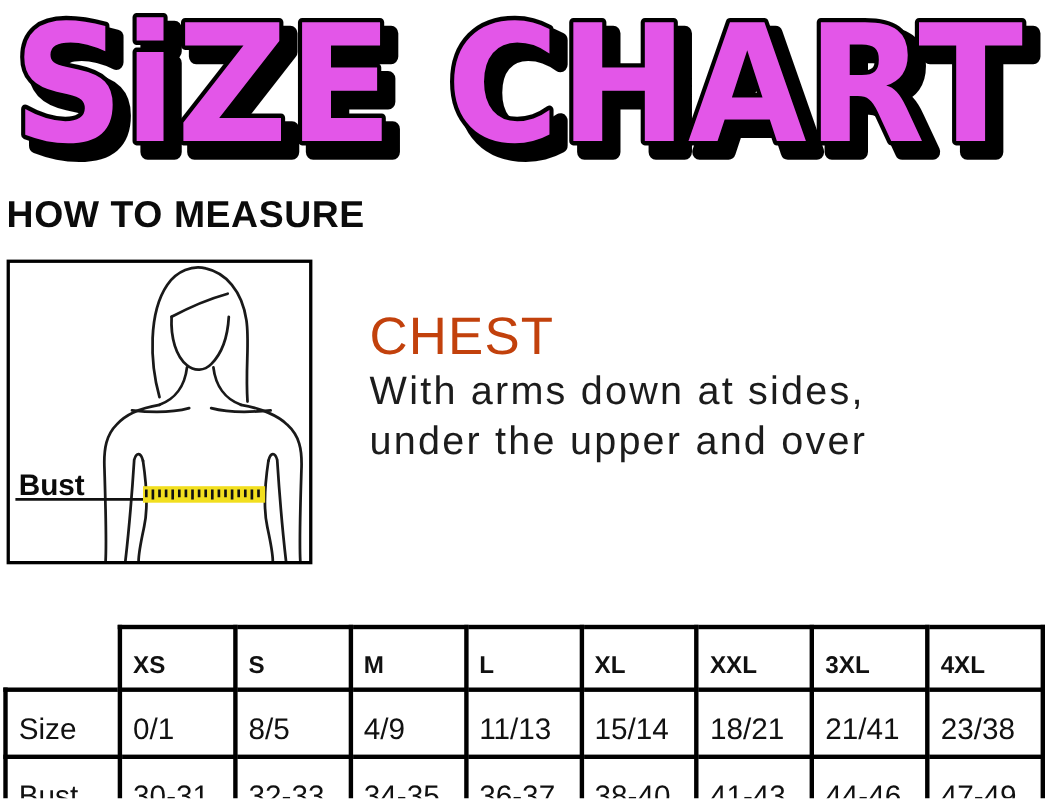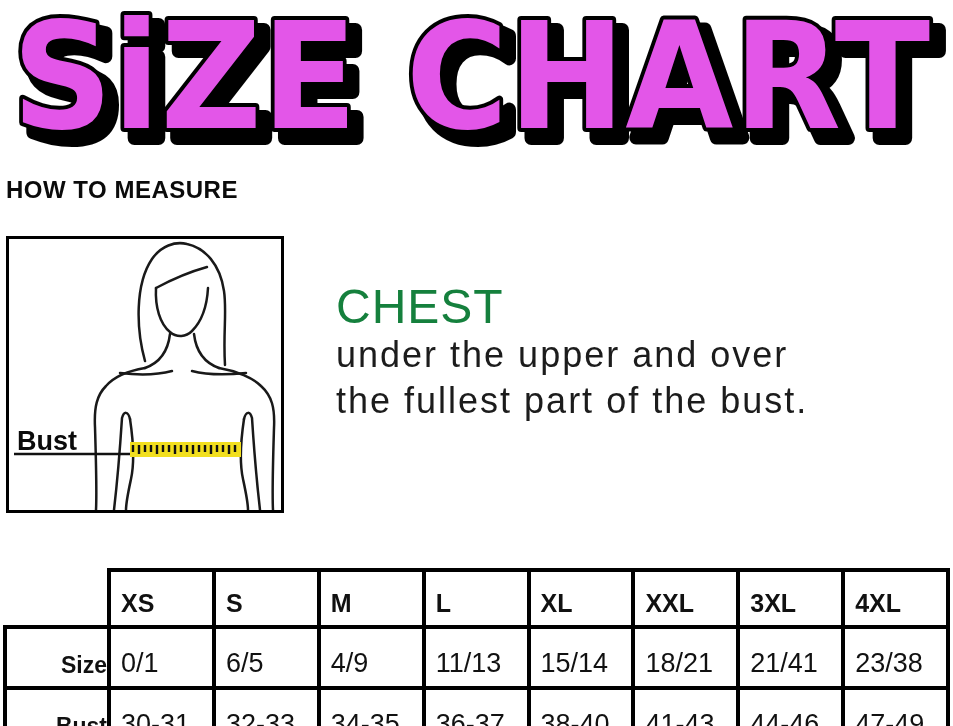--- a/index.html
+++ b/index.html
@@ -15,47 +15,47 @@
     fill:#000; stroke:#000; stroke-width:14px; stroke-linejoin:round;
   }
   .title-main {
     font-family:"DejaVu Sans", sans-serif; font-weight:bold; font-size:148px;
     stroke:#000; stroke-width:8px; stroke-linejoin:round; paint-order:stroke fill;
   }
 
   
   .htm-heading {
     position:absolute; left:6px; top:176px;
-    font-size:24px; font-weight:bold; letter-spacing:0.5px; color:#0b0b0b;
+    font-size:34px; font-weight:bold; letter-spacing:0.5px; color:#0b0b0b;
   }
   .figure-box {
     position:absolute; left:6px; top:236px; width:278px; height:277px;
     border:3px solid #000; box-sizing:border-box; background:#fff;
   }
   .figure-box svg { display:block; }
   .outline { fill:none; stroke:#191919; stroke-width:2.5; stroke-linecap:round; }
   .bust-text { font-family:"Liberation Sans", sans-serif; font-weight:bold; font-size:27px; fill:#0b0b0b; }
 
   
   .chest-block { position:absolute; left:336px; top:282px; }
-  .chest-heading { font-size:48px; font-weight:400; letter-spacing:1px; line-height:50px; color:#15803d; }
+  .chest-heading { font-size:48px; font-weight:400; letter-spacing:1px; line-height:50px; color:#c2410c; }
   .chest-line { font-size:36px; font-weight:400; letter-spacing:2px; line-height:46px; color:#1c1c1c; }
 
   
   .size-table {
     position:absolute; left:3px; top:568px; width:947px;
     border-collapse:collapse; table-layout:fixed; background:transparent;
   }
   .size-table td, .size-table th {
     border:4px solid #000; background:#fff; vertical-align:bottom;
     padding:0 0 7px 10px; text-align:left; overflow:hidden;
   }
   .size-table .corner { border:none; background:transparent; }
-  .size-table th.size-col { font-size:25px; font-weight:bold; height:46px; }
-  .size-table td.row-label { font-size:23px; font-weight:bold;text-align:right; }
+  .size-table th.size-col { font-size:22px; font-weight:bold; height:46px; }
+  .size-table td.row-label { font-size:27px; font-weight:normal; }
   .size-table td.value { font-size:27px; font-weight:400; }
   .size-table tr.data-row td { height:50px; }
 </style>
 </head>
 <body>
 
 <div class="canvas">
 
   <svg class="title-svg" width="953" height="165" viewBox="0 0 953 165">
     <text class="title-shadow" x="22" y="138" textLength="918" lengthAdjust="spacingAndGlyphs">SiZE CHART</text>
@@ -91,22 +91,22 @@
       <rect x="121" y="203" width="111" height="15" stroke="none" fill="#F2DF1F"></rect>
       <path stroke="#111" stroke-width="2.4" fill="none" d="M124 206v7 M130 206v9 M136 206v7 M142 206v7 M148 206v9 M154 206v7 M160 206v7 M166 206v9 M172 206v7 M178 206v7 M184 206v9 M190 206v7 M196 206v7 M202 206v9 M208 206v7 M214 206v7 M220 206v9 M226 206v7"></path>
 
       <path stroke="#111" stroke-width="2.6" fill="none" d="M5 215 L121 215"></path>
       <text class="bust-text" x="8" y="211">Bust</text>
     </svg>
   </div>
 
   <div class="chest-block">
     <div class="chest-heading">CHEST</div>
+    <div class="chest-line">With arms down at sides,</div>
     <div class="chest-line">under the upper and over</div>
-    <div class="chest-line">the fullest part of the bust.</div>
   </div>
 
   <table class="size-table">
     <colgroup>
       <col style="width:104px">
       <col>
         <col>
         <col>
         <col>
         <col>
@@ -122,21 +122,21 @@
       <th class="size-col">M</th>
       <th class="size-col">L</th>
       <th class="size-col">XL</th>
       <th class="size-col">XXL</th>
       <th class="size-col">3XL</th>
       <th class="size-col">4XL</th>
     </tr>
     <tr class="data-row">
       <td class="row-label">Size</td>
       <td class="value">0/1</td>
-      <td class="value">6/5</td>
+      <td class="value">8/5</td>
       <td class="value">4/9</td>
       <td class="value">11/13</td>
       <td class="value">15/14</td>
       <td class="value">18/21</td>
       <td class="value">21/41</td>
       <td class="value">23/38</td>
     </tr>
     <tr class="data-row">
       <td class="row-label">Bust</td>
       <td class="value">30-31</td>

